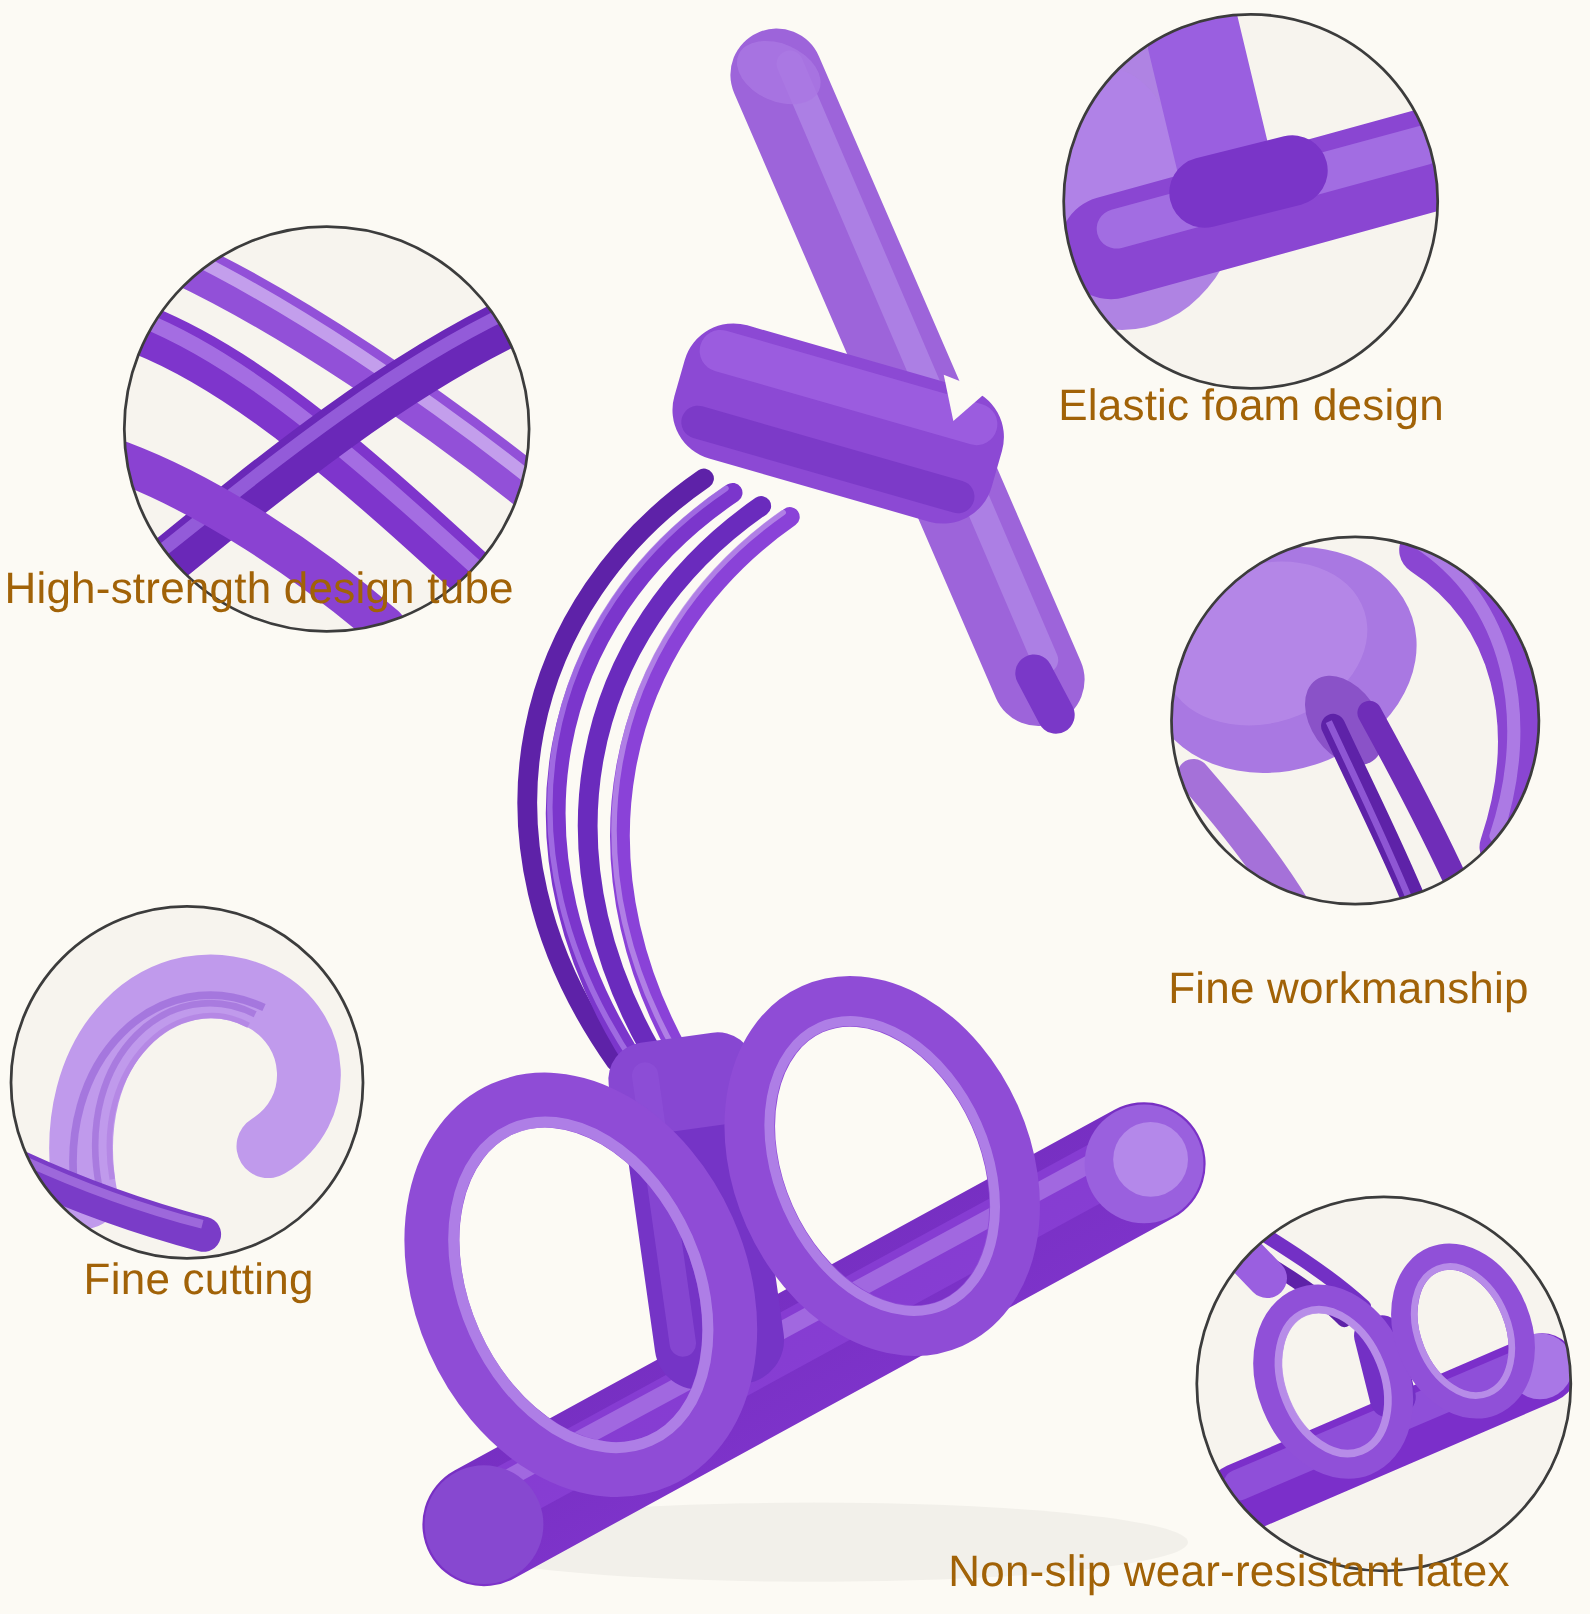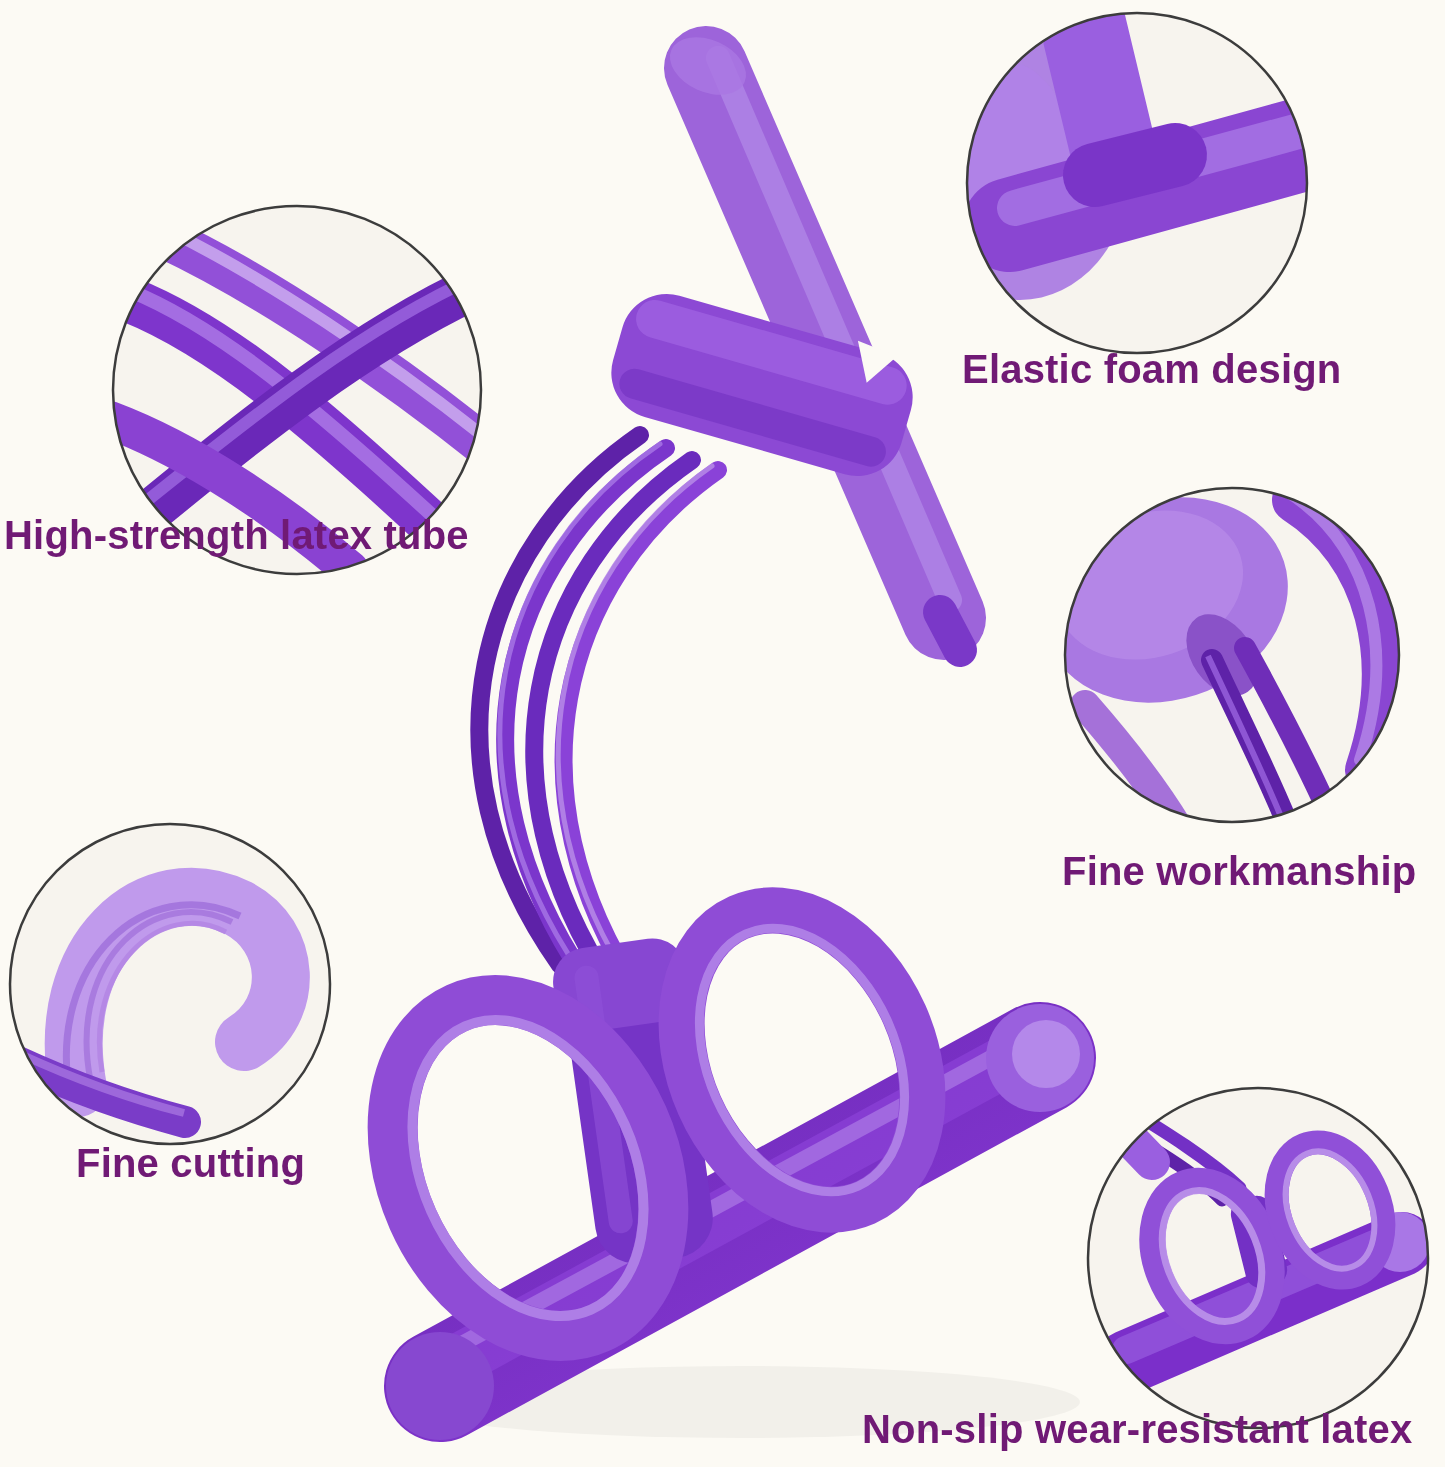--- a/index.html
+++ b/index.html
@@ -6,30 +6,30 @@
   .stage{
     position:relative;
     width:1445px;height:1467px;
     background:#fcfaf4;
     overflow:hidden;
     font-family:"Liberation Sans", sans-serif;
   }
   .art{position:absolute;left:0;top:0;}
   .label{
     position:absolute;
-    font-weight:700;
+    font-weight:400;
     font-size:40px;
     line-height:1.15;
-    color:#701a75;
+    color:#a16207;
     white-space:nowrap;
     letter-spacing:0.2px;
   }
   .label-latex{left:4px;top:512px;}
   .label-foam{left:962px;top:346px;}
-  .label-workmanship{left:1062px;top:848px;text-align:center;}
+  .label-workmanship{left:1062px;top:876px;text-align:center;}
   .label-cutting{left:76px;top:1140px;}
   .label-ankle{left:862px;top:1406px;}
 </style>
 </head>
 <body>
 
 <div class="stage">
 
   <svg class="art" width="1445" height="1467" viewBox="0 0 1445 1467">
     <defs>
@@ -175,21 +175,21 @@
           <ellipse cx="1212" cy="1256" rx="56" ry="78" transform="rotate(-22 1212 1256)" stroke="#9050d8" stroke-width="26"></ellipse>
           <ellipse cx="1212" cy="1256" rx="46" ry="68" transform="rotate(-22 1212 1256)" stroke="#bb92ea" stroke-width="7" opacity="0.9"></ellipse>
           <ellipse cx="1330" cy="1210" rx="50" ry="70" transform="rotate(-22 1330 1210)" stroke="#9050d8" stroke-width="24"></ellipse>
           <ellipse cx="1330" cy="1210" rx="41" ry="61" transform="rotate(-22 1330 1210)" stroke="#bb92ea" stroke-width="6" opacity="0.9"></ellipse>
         </g>
       </g>
       <circle cx="1258" cy="1258" r="170" fill="none" stroke="#3c3c3c" stroke-width="2.5"></circle>
     </g>
   </svg>
 
-  <div class="label label-latex">High-strength latex tube</div>
+  <div class="label label-latex">High-strength design tube</div>
 
   <div class="label label-foam">Elastic foam design</div>
 
   <div class="label label-workmanship">Fine workmanship</div>
 
   <div class="label label-cutting">Fine cutting</div>
 
   <div class="label label-ankle">Non-slip wear-resistant latex</div>
 
 </div>

